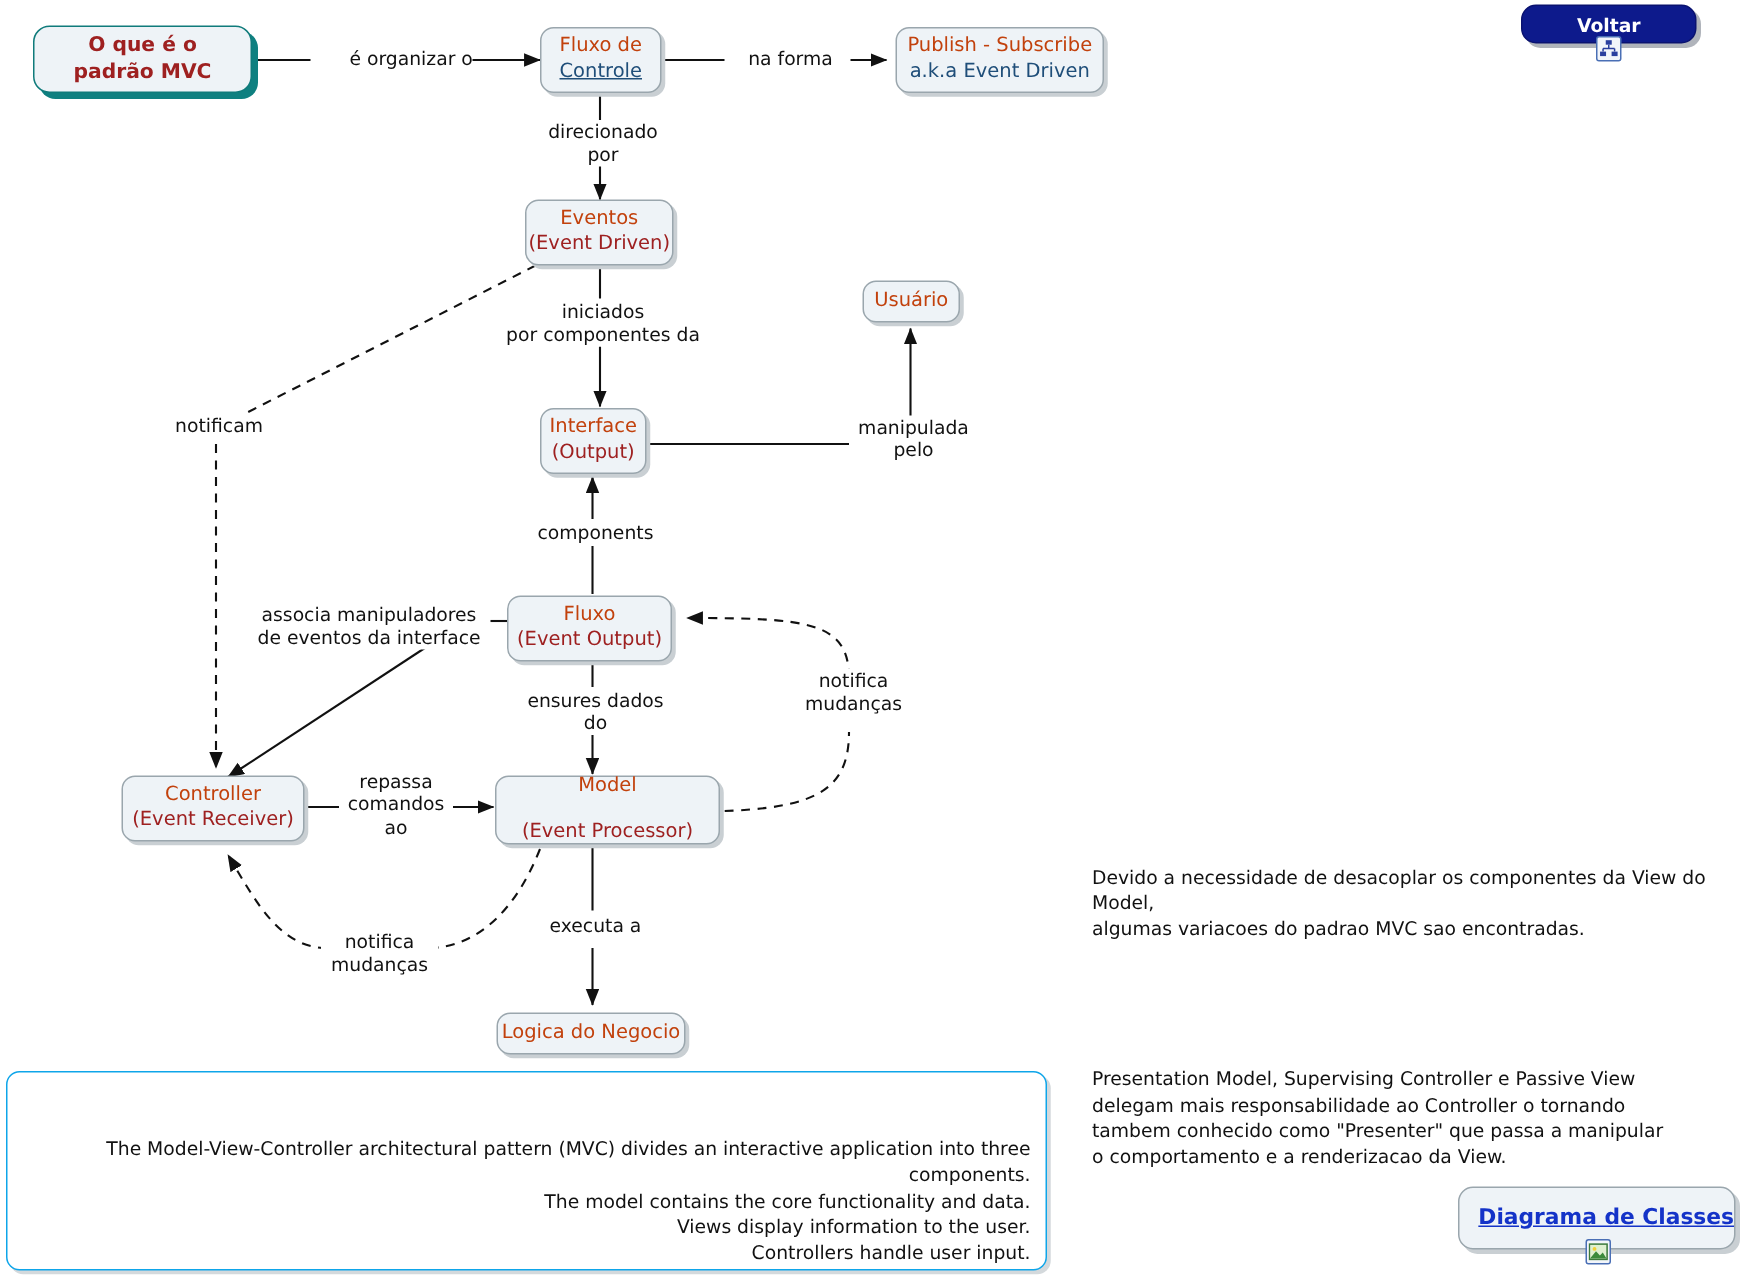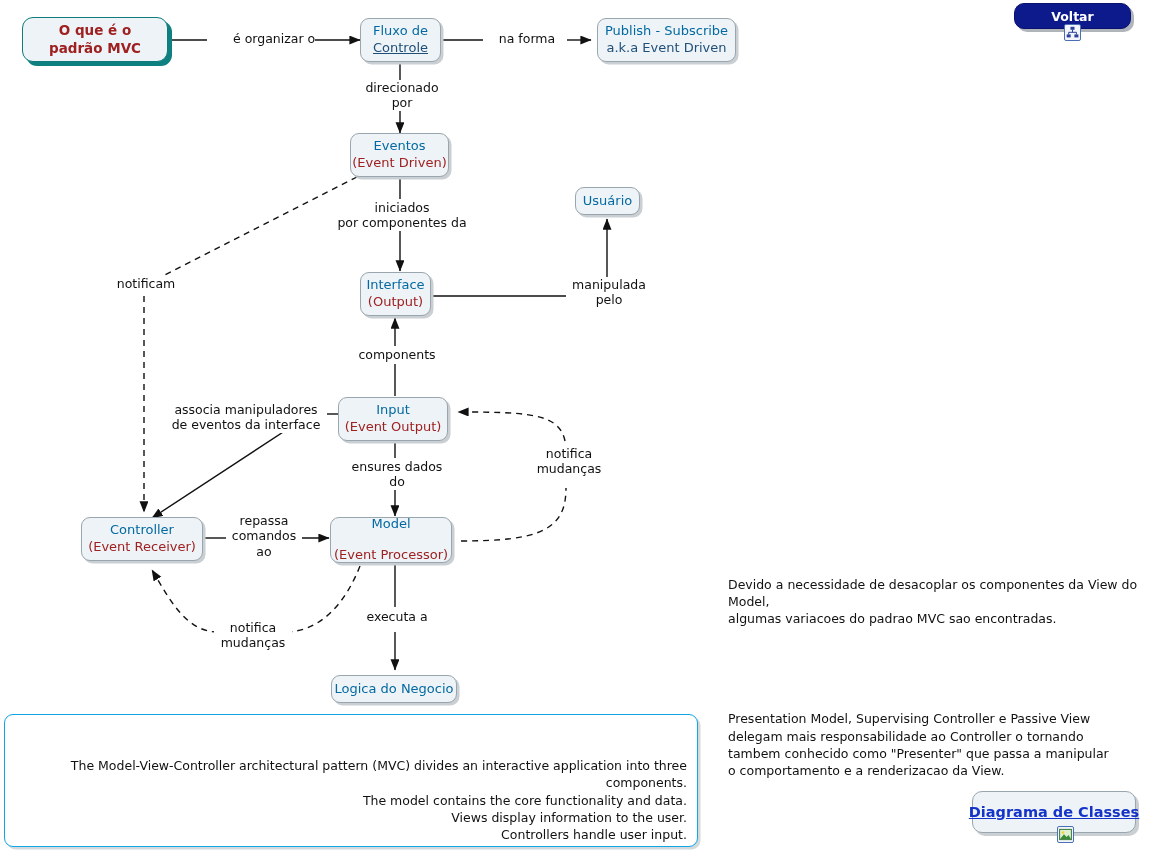--- a/index.html
+++ b/index.html
@@ -41,21 +41,21 @@
     display: flex;
     flex-direction: column;
     align-items: center;
     justify-content: center;
     text-align: center;
     line-height: 1.28;
     font-size: 13px;
     padding: 3px 8px;
   }
   .node .l1 {
-    color: #0369a1;
+    color: #c2410c;
     white-space: nowrap;
   }
   .node .l2 {
     color: #9e2020;
     white-space: nowrap;
   }
 
   
   .node.root {
     background: #eef3f7;
@@ -150,30 +150,30 @@
     align-items: center;
     justify-content: center;
     cursor: pointer;
   }
 
   
   #btn-classes {
     position: absolute;
     left: 972px;
     top: 791px;
-    width: 164px;
+    width: 185px;
     height: 42px;
     box-sizing: border-box;
     background: #eef3f7;
     border: 1px solid #9aa6ad;
     border-radius: 10px;
     box-shadow: 3px 3px 0 0 #c9cfd3;
     display: flex;
     align-items: center;
-    justify-content: center;
+    justify-content: flex-end;
     cursor: pointer;
   }
   #btn-classes .lbl {
     color: #1433c8;
     font-size: 14.5px;
     font-weight: bold;
     text-decoration: underline;
     white-space: nowrap;
   }
   #classes-icon {
@@ -273,30 +273,30 @@
     <span class="l1">Usuário</span>
 
   </div>
 
   <div class="node" style="left:360px; top:272px; width:71px;  height:44px;">
     <span class="l1">Interface</span>
     <span class="l2">(Output)</span>
   </div>
 
   <div class="node" style="left:338px; top:397px; width:110px; height:44px;">
-    <span class="l1">Input</span>
+    <span class="l1">Fluxo</span>
     <span class="l2">(Event Output)</span>
   </div>
 
   <div class="node" style="left:81px;  top:517px; width:122px; height:44px;">
     <span class="l1">Controller</span>
     <span class="l2">(Event Receiver)</span>
   </div>
 
-  <div class="node" style="left:330px; top:517px; width:122px; height:46px;gap:14px;">
+  <div class="node" style="left:330px; top:517px; width:150px; height:46px;gap:14px;">
     <span class="l1">Model</span>
     <span class="l2">(Event Processor)</span>
   </div>
 
   <div class="node single" style="left:331px; top:675px; width:126px; height:28px;">
     <span class="l1">Logica do Negocio</span>
 
   </div>
 
   <div class="elabel" style="left:213px; top:31px;  width:80px;margin-left:18px;">é organizar o</div>

